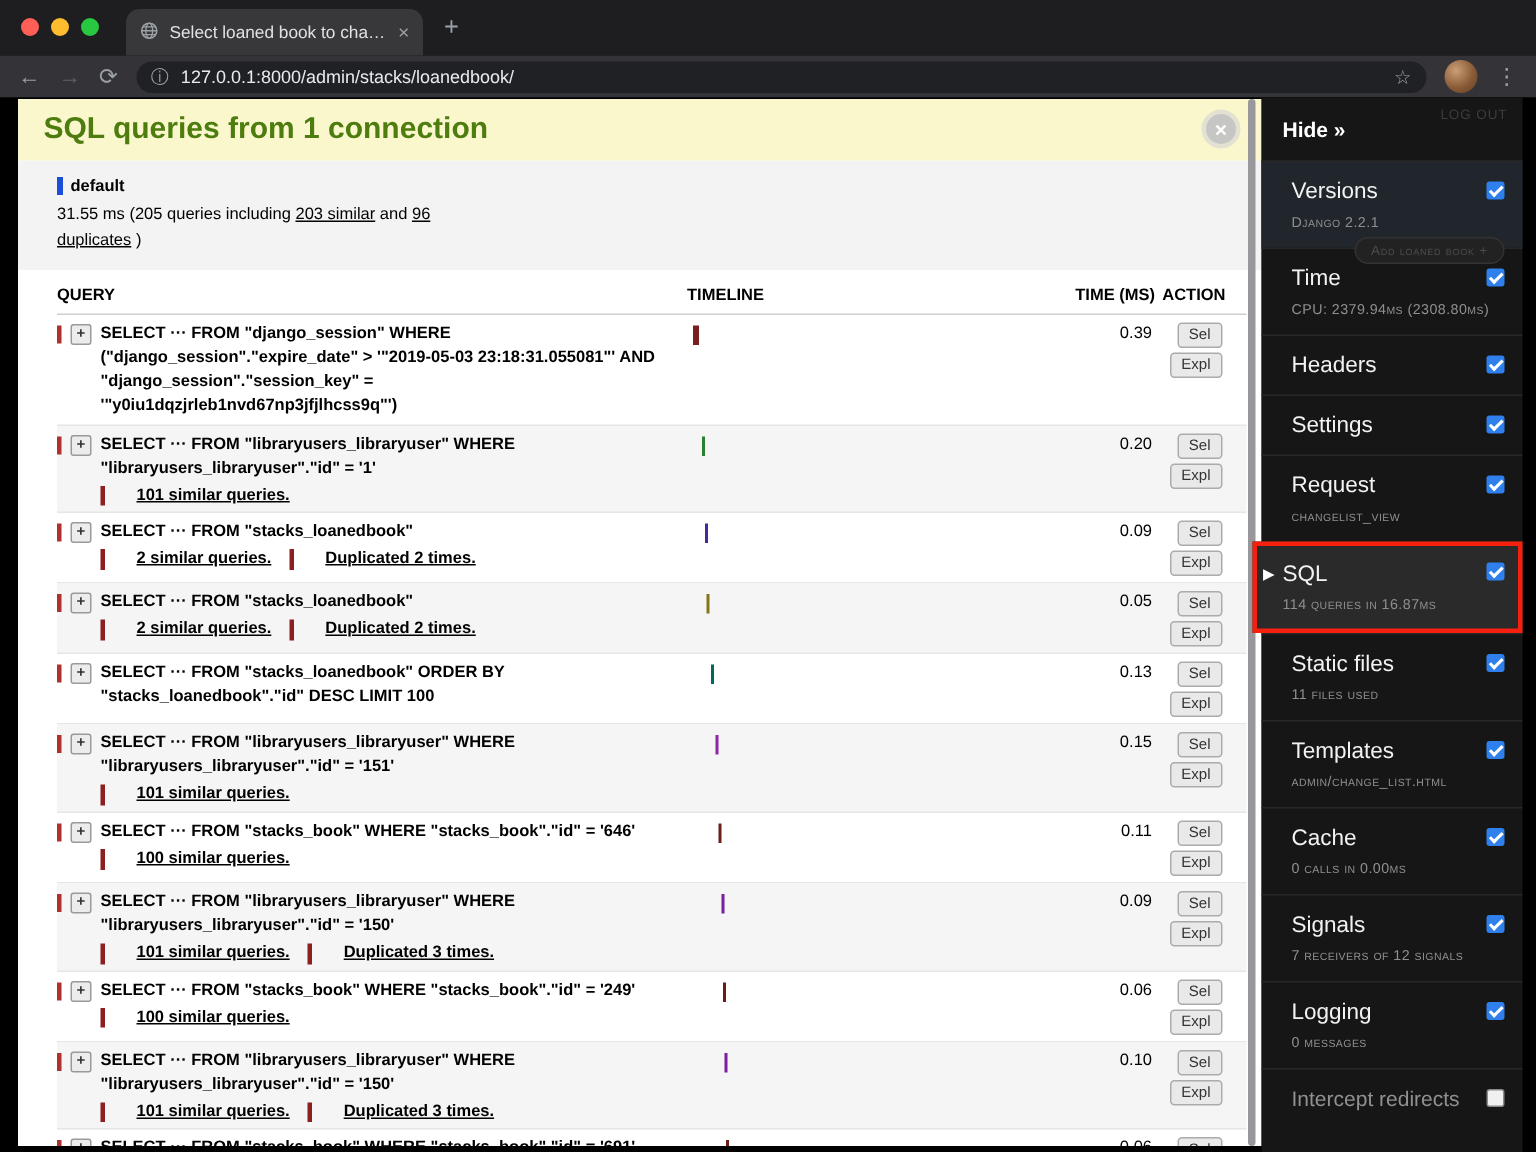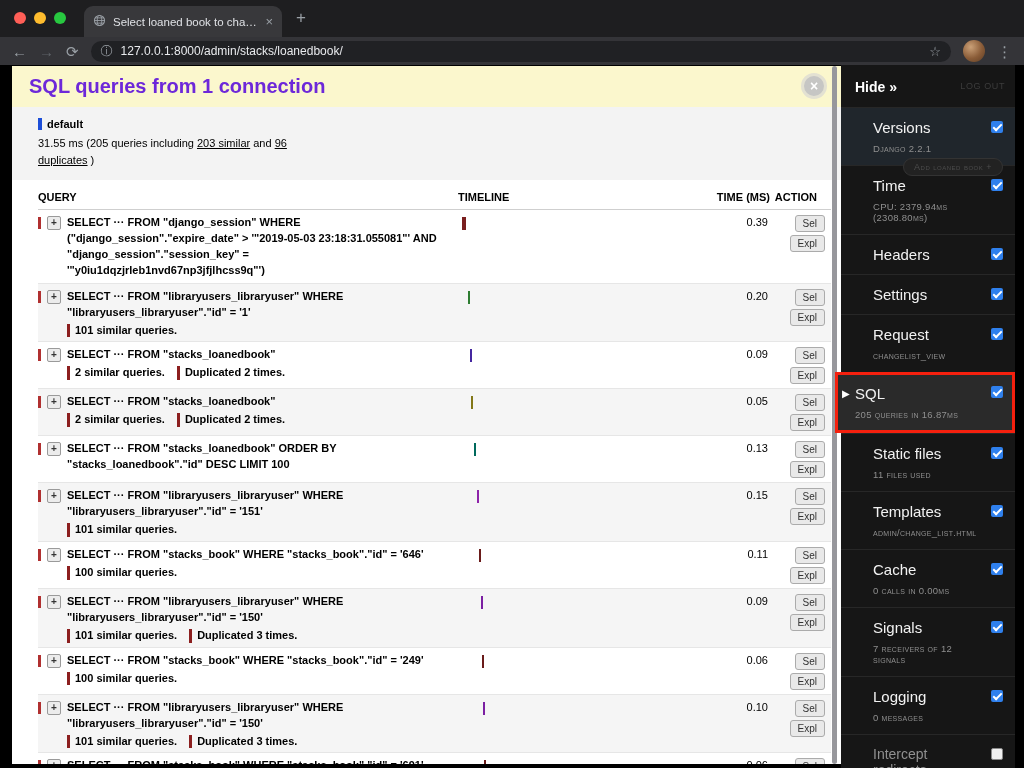--- a/index.html
+++ b/index.html
@@ -27,21 +27,21 @@
   .urlbar .info { font-size:12px; color:#9aa0a6; }
   .urlbar .star { margin-left:auto; font-size:13px; color:#9aa0a6; cursor:pointer; }
   .avatar { width:22px; height:22px; border-radius:50%; flex:none;
     background:radial-gradient(circle at 35% 32%, #caa077, #8a5c38 55%, #5d3d24); }
   .menu { font-size:15px; cursor:pointer; }
 
   
   .content { position:absolute; top:65px; left:0; right:0; bottom:0; background:#000; }
   .panel { position:absolute; left:12px; top:1px; width:829px; bottom:4px; background:#fff; overflow:hidden; }
   .panel-header { height:41px; background:#fbf7cd; display:flex; align-items:center; padding:0 17px; position:relative; }
-  .panel-title { font-size:20px; font-weight:700; color:#6d28d9; }
+  .panel-title { font-size:20px; font-weight:700; color:#4d7c0f; }
   .panel-close { position:absolute; right:14px; top:7px; width:26px; height:26px; border-radius:50%;
     background:#c6c6c4; border:3px solid #e3e1d2; color:#fff; font-size:14px; font-weight:bold;
     line-height:20px; text-align:center; cursor:pointer; }
   .stats { background:#f3f3f3; padding:11px 16px 12px 26px; font-size:11px; color:#000; }
   .conn { font-weight:bold; border-left:4px solid #1d4ed8; padding-left:5px; display:inline-block; margin-bottom:5px; }
   .summary { max-width:276px; line-height:1.5; }
   .summary a { color:#000; text-decoration:underline; cursor:pointer; }
 
   .table { padding:2px 10px 0 26px; background:#fff; }
   .thead, .qrow { display:grid; grid-template-columns:420px 250px 62px 1fr; }
@@ -51,42 +51,42 @@
   .qrow { padding:5px 0 4px; border-bottom:1px solid #e6e6e6; font-size:11px; }
   .qrow.alt { background:#f5f5f5; }
   .qcell { display:flex; gap:6px; align-items:flex-start; padding-right:14px; }
   .qmark { width:3px; height:12px; background:#b03030; flex:none; margin-top:2px; }
   .plusbtn { width:14px; height:14px; flex:none; background:#ececec; border:1px solid #9a9a9a;
     border-radius:2px; font-size:10px; line-height:10px; color:#333; font-weight:bold;
     margin-top:1px; cursor:pointer; padding:0; }
   .sqlwrap { flex:1; min-width:0; }
   .sqltext { font-weight:bold; color:#000; line-height:1.45; word-wrap:break-word; }
   .notes { margin-top:3px; }
-  .note { font-weight:bold; border-left:3px solid #8c1f1f; padding-left:5px; margin-right:12px;
-    display:inline-block; line-height:1.25; }
+  .note { font-weight:bold; border-left:3px solid #8c1f1f; padding-left:21px; margin-right:12px;
+    display:inline-block; line-height:1.25;text-decoration:underline; }
   .tcell { position:relative; }
   .tbar { position:absolute; top:2px; height:13px; display:block; }
   .timecell { text-align:right; padding-right:2px; padding-top:1px; }
-  .acell { display:flex; flex-direction:column; align-items:flex-end; gap:3px; padding-right:6px; }
+  .acell { display:flex; flex-direction:column; align-items:flex-end; gap:3px; padding-right:16px; }
   .abtn { font-size:10px; padding:1px 7px; background:#e9e9e9; border:1px solid #ababab;
     border-radius:3px; color:#333; line-height:1.3; cursor:pointer; }
 
   .pagescroll { position:absolute; left:832px; top:1px; bottom:4px; width:5px;
     background:#97979c; border-radius:3px; }
 
   
   .toolbar { position:absolute; left:841px; top:0; width:174px; bottom:0; background:#161616;
     color:#eee; }
   .toolbar-top { padding:13px 14px 11px; position:relative; }
   .hide-label { font-size:14px; font-weight:bold; color:#fff; cursor:pointer; }
-  .faded-logout { position:absolute; right:10px; top:16px; font-size:9px; color:#3c3c3c; letter-spacing:.6px; }
+  .faded-logout { position:absolute; right:10px; top:6px; font-size:9px; color:#3c3c3c; letter-spacing:.6px; }
   .faded-pill { position:absolute; right:12px; top:93px; font-size:9px; color:#4c4c4c;
     border:1px solid #333; background:#222; border-radius:10px; padding:3px 10px;
     font-variant:small-caps; letter-spacing:.5px; z-index:2; }
-  .titem { padding:11px 32px; border-top:1px solid #272727; position:relative; cursor:pointer; }
+  .titem { padding:11px 20px; border-top:1px solid #272727; position:relative; cursor:pointer; }
   .titem.tint { background:#20262c; }
   .titem-title { font-size:15px; color:#f2f2f2; }
   .titem-sub { margin-top:7px; font-size:9.5px; color:#8f8f8f; font-variant:small-caps; letter-spacing:.3px; }
   .checkbox { position:absolute; right:12px; top:13px; width:12px; height:12px; border-radius:2px; }
   .checkbox.checked { background:#2f80ed; }
   .checkbox.checked::after { content:""; position:absolute; left:4px; top:1px; width:3px; height:7px;
     border:solid #fff; border-width:0 2px 2px 0; transform:rotate(45deg); }
   .checkbox.unchecked { background:#f0f0f0; border:1px solid #8a8a8a; }
   .titem.selected { background:#2a2a2a; border:3px solid #f5200e; margin-left:-6px;
     padding:10px 11px 10px 17px; }
@@ -379,21 +379,21 @@
             <span class="checkbox checked"></span>
           </div>
           <div class="titem">
             <div class="titem-title">Request</div>
             <div class="titem-sub">changelist_view</div>
             <span class="checkbox checked"></span>
           </div>
           <div class="titem selected">
             <span class="sel-arrow">▶</span>
             <div class="titem-title">SQL</div>
-            <div class="titem-sub">205 queries in 16.87ms</div>
+            <div class="titem-sub">114 queries in 16.87ms</div>
             <span class="checkbox checked"></span>
           </div>
           <div class="titem">
             <div class="titem-title">Static files</div>
             <div class="titem-sub">11 files used</div>
             <span class="checkbox checked"></span>
           </div>
           <div class="titem">
             <div class="titem-title">Templates</div>
             <div class="titem-sub">admin/change_list.html</div>

